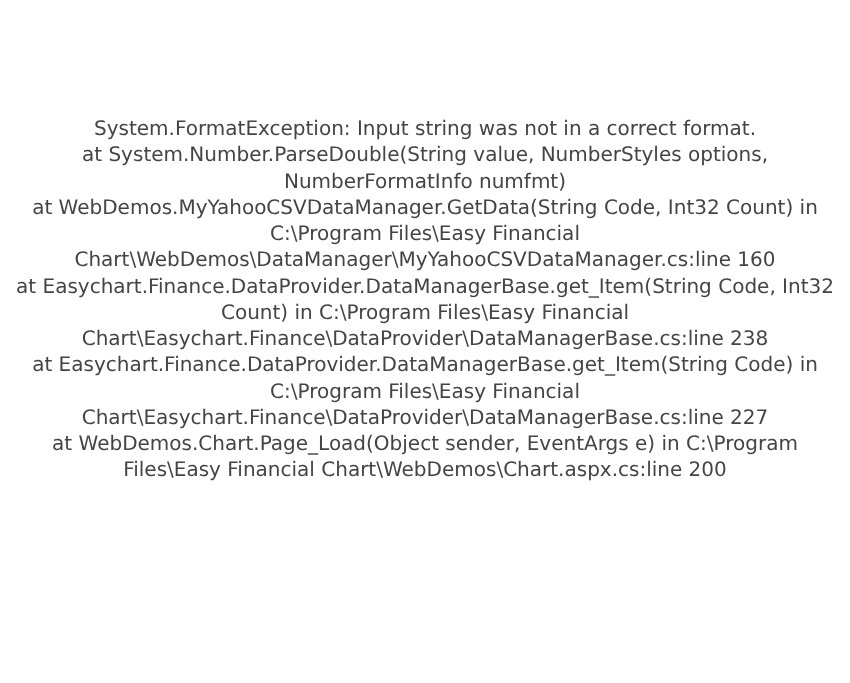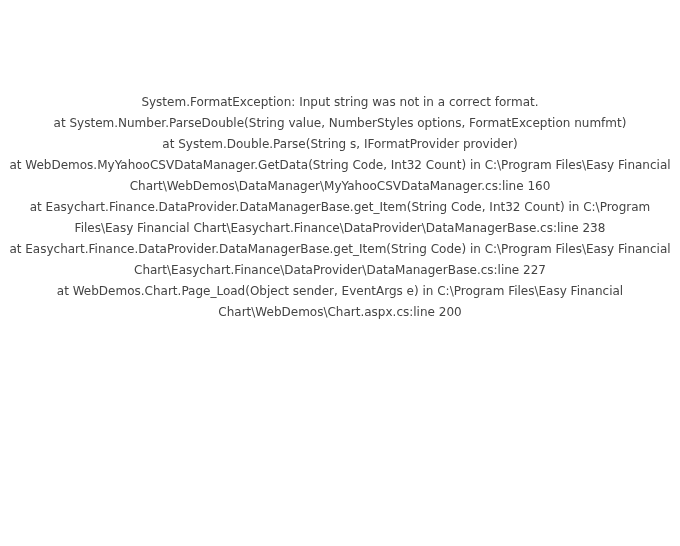--- a/index.html
+++ b/index.html
@@ -19,37 +19,36 @@
     overflow: hidden;
     box-sizing: border-box;
   }
   .error-block {
     position: absolute;
     left: 0;
     top: 92px;
     width: 680px;
     text-align: center;
     color: #444444;
-    font-size: 12px;
+    font-size: 16px;
     line-height: 21px;
     padding: 0 6px;
     box-sizing: border-box;
     word-wrap: break-word;
   }
   .error-line {
     display: block;
     white-space: normal;
   }
 </style>
 </head>
 <body>
 
 <div class="page">
   <div class="error-block">
     <span class="error-line">System.FormatException: Input string was not in a correct format.</span>
-    <span class="error-line">at System.Number.ParseDouble(String value, NumberStyles options, FormatException numfmt)</span>
-    <span class="error-line">at System.Double.Parse(String s, IFormatProvider provider)</span>
+    <span class="error-line">at System.Number.ParseDouble(String value, NumberStyles options, NumberFormatInfo numfmt)</span>
     <span class="error-line">at WebDemos.MyYahooCSVDataManager.GetData(String Code, Int32 Count) in C:\Program Files\Easy Financial Chart\WebDemos\DataManager\MyYahooCSVDataManager.cs:line 160</span>
     <span class="error-line">at Easychart.Finance.DataProvider.DataManagerBase.get_Item(String Code, Int32 Count) in C:\Program Files\Easy Financial Chart\Easychart.Finance\DataProvider\DataManagerBase.cs:line 238</span>
     <span class="error-line">at Easychart.Finance.DataProvider.DataManagerBase.get_Item(String Code) in C:\Program Files\Easy Financial Chart\Easychart.Finance\DataProvider\DataManagerBase.cs:line 227</span>
     <span class="error-line">at WebDemos.Chart.Page_Load(Object sender, EventArgs e) in C:\Program Files\Easy Financial Chart\WebDemos\Chart.aspx.cs:line 200</span>
   </div>
 </div>
 
 </body></html>

